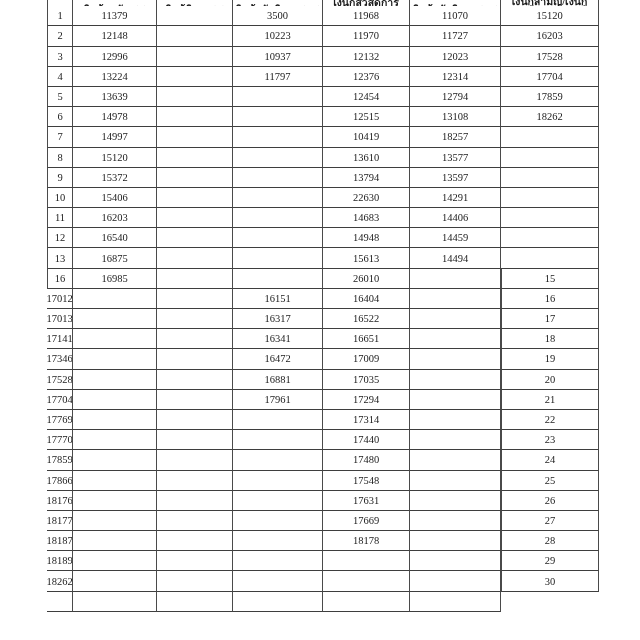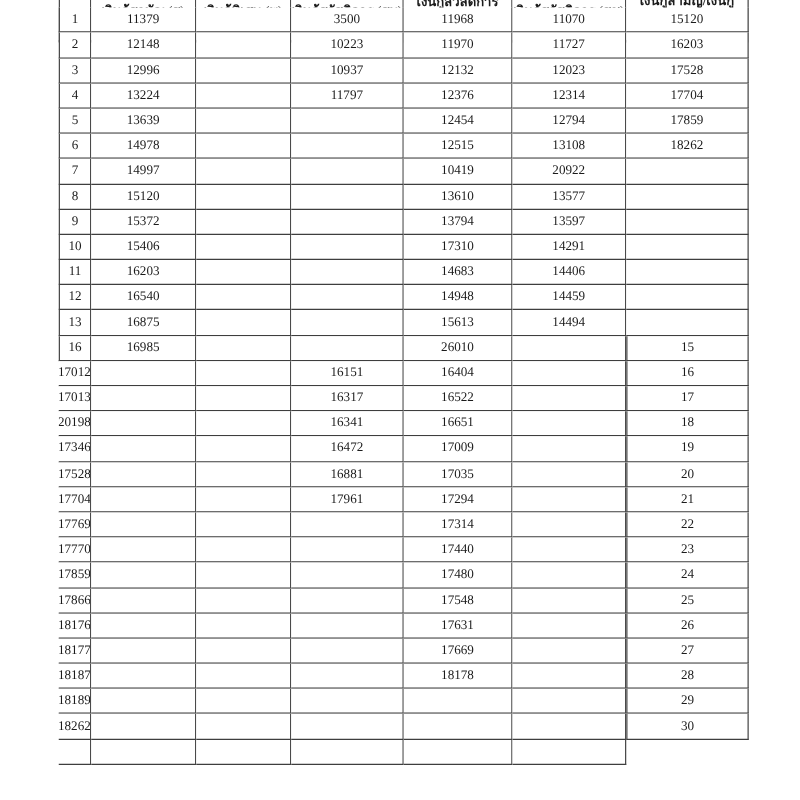--- a/index.html
+++ b/index.html
@@ -114,41 +114,41 @@
       <div class="cell dc"></div>
       <div class="cell dc"></div>
       <div class="cell dc">12515</div>
       <div class="cell dc">13108</div>
       <div class="cell dc">18262</div>
       <div class="cell dc first-col">7</div>
       <div class="cell dc">14997</div>
       <div class="cell dc"></div>
       <div class="cell dc"></div>
       <div class="cell dc">10419</div>
-      <div class="cell dc">20922</div>
+      <div class="cell dc">18257</div>
       <div class="cell dc"></div>
       <div class="cell dc first-col">8</div>
       <div class="cell dc">15120</div>
       <div class="cell dc"></div>
       <div class="cell dc"></div>
       <div class="cell dc">13610</div>
       <div class="cell dc">13577</div>
       <div class="cell dc"></div>
       <div class="cell dc first-col">9</div>
       <div class="cell dc">15372</div>
       <div class="cell dc"></div>
       <div class="cell dc"></div>
       <div class="cell dc">13794</div>
       <div class="cell dc">13597</div>
       <div class="cell dc"></div>
       <div class="cell dc first-col">10</div>
       <div class="cell dc">15406</div>
       <div class="cell dc"></div>
       <div class="cell dc"></div>
-      <div class="cell dc">17310</div>
+      <div class="cell dc">22630</div>
       <div class="cell dc">14291</div>
       <div class="cell dc"></div>
       <div class="cell dc first-col">11</div>
       <div class="cell dc">16203</div>
       <div class="cell dc"></div>
       <div class="cell dc"></div>
       <div class="cell dc">14683</div>
       <div class="cell dc">14406</div>
       <div class="cell dc"></div>
       <div class="cell dc first-col">12</div>
@@ -179,21 +179,21 @@
       <div class="cell dc">16404</div>
       <div class="cell dc"></div>
       <div class="cell dc first-col">16</div>
       <div class="cell dc">17013</div>
       <div class="cell dc"></div>
       <div class="cell dc"></div>
       <div class="cell dc">16317</div>
       <div class="cell dc">16522</div>
       <div class="cell dc"></div>
       <div class="cell dc first-col">17</div>
-      <div class="cell dc">20198</div>
+      <div class="cell dc">17141</div>
       <div class="cell dc"></div>
       <div class="cell dc"></div>
       <div class="cell dc">16341</div>
       <div class="cell dc">16651</div>
       <div class="cell dc"></div>
       <div class="cell dc first-col">18</div>
       <div class="cell dc">17346</div>
       <div class="cell dc"></div>
       <div class="cell dc"></div>
       <div class="cell dc">16472</div>

